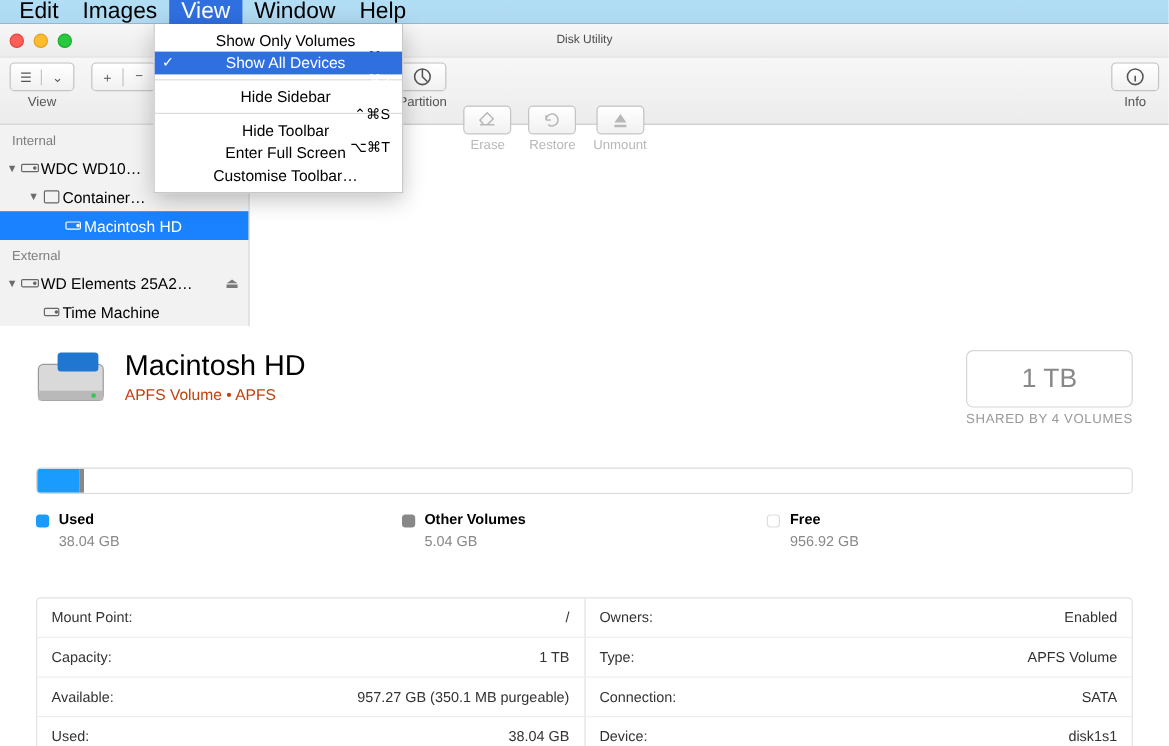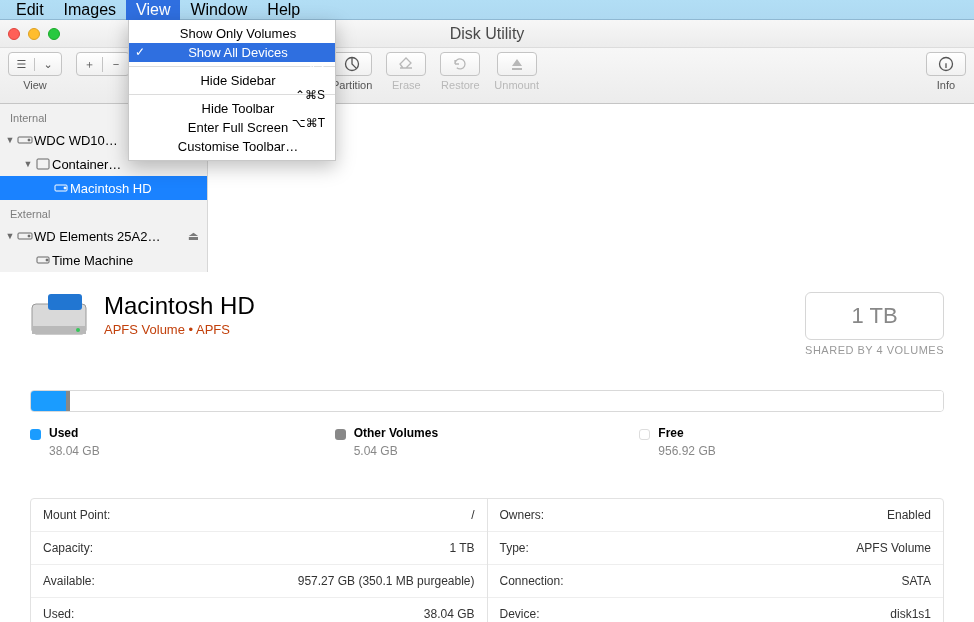--- a/index.html
+++ b/index.html
@@ -14,21 +14,21 @@
       overflow: hidden;
     }
     
     .menubar {
       background: linear-gradient(#b2def5, #aed9f1);
       height: 20px;
       border-bottom: 1px solid #8fb8d2;
       display: flex;
       align-items: center;
       padding-left: 6px;
-      font-size: 16px;
+      font-size: 19px;
     }
     .menubar .menu-item {
       padding: 2px 10px;
       cursor: default;
       height: 20px;
       line-height: 16px;
     }
     .menubar .menu-item.open {
       background: #2f6fe0;
       color: #fff;
@@ -71,21 +71,21 @@
       display: flex;
       align-items: center;
       padding: 0 8px;
       position: relative;
     }
     .traffic { display:flex; gap:8px; }
     .traffic .t { width:12px; height:12px; border-radius:50%; }
     .t-close{ background:#ff5f57; border:1px solid #e0443e;}
     .t-min{ background:#ffbd2e; border:1px solid #dea123;}
     .t-max{ background:#28c940; border:1px solid #1aab29;}
-    .title { position:absolute; left:0; right:0; text-align:center; font-size:16px; color:#4a4a4a;}
+    .title { position:absolute; left:0; right:0; text-align:center; font-size:10px; color:#4a4a4a;}
 
     
     .toolbar {
       height: 56px;
       background: linear-gradient(#f7f7f7,#ececec);
       border-bottom:1px solid #c5c5c5;
       display:flex;
       align-items:flex-start;
       padding: 4px 8px 0 8px;
       gap: 14px;
@@ -93,21 +93,21 @@
     .tool { display:flex; flex-direction:column; align-items:center; font-size:11px; color:#555; gap:3px;}
     .tool .btn {
       height:24px; border:1px solid #c4c4c4; border-radius:4px; background:linear-gradient(#fff,#f1f1f1);
       display:flex; align-items:center; justify-content:center; min-width:40px;
     }
     .tool .btn.split{ display:flex; padding:0; }
     .tool .btn.split .segA,.tool .btn.split .segB{ width:26px; display:flex; align-items:center; justify-content:center;}
     .tool .btn.split .segA{border-right:1px solid #c4c4c4;}
     .tool .btn svg, .tool .btn .glyph{ color:#555; }
     .tool.dis .btn svg, .tool.dis .btn .glyph{ color:#b8b8b8;}
-    .tool.dis { color:#b8b8b8;}
+    .tool.dis { color:#b8b8b8;margin-top:36px;}
     .toolbar .spacer{flex:1;}
 
     
     .content { display:flex; height: calc(622px - 20px - 28px - 56px); flex-direction: column; }
     .sidebar {
       width:208px; background:#f2f2f2; border-right:1px solid #d7d7d7;
       font-size:13px;
     }
     .section-title { font-size:11px; color:#7d7d7d; padding:8px 10px 4px; text-transform:none;}
     .tree-row{

